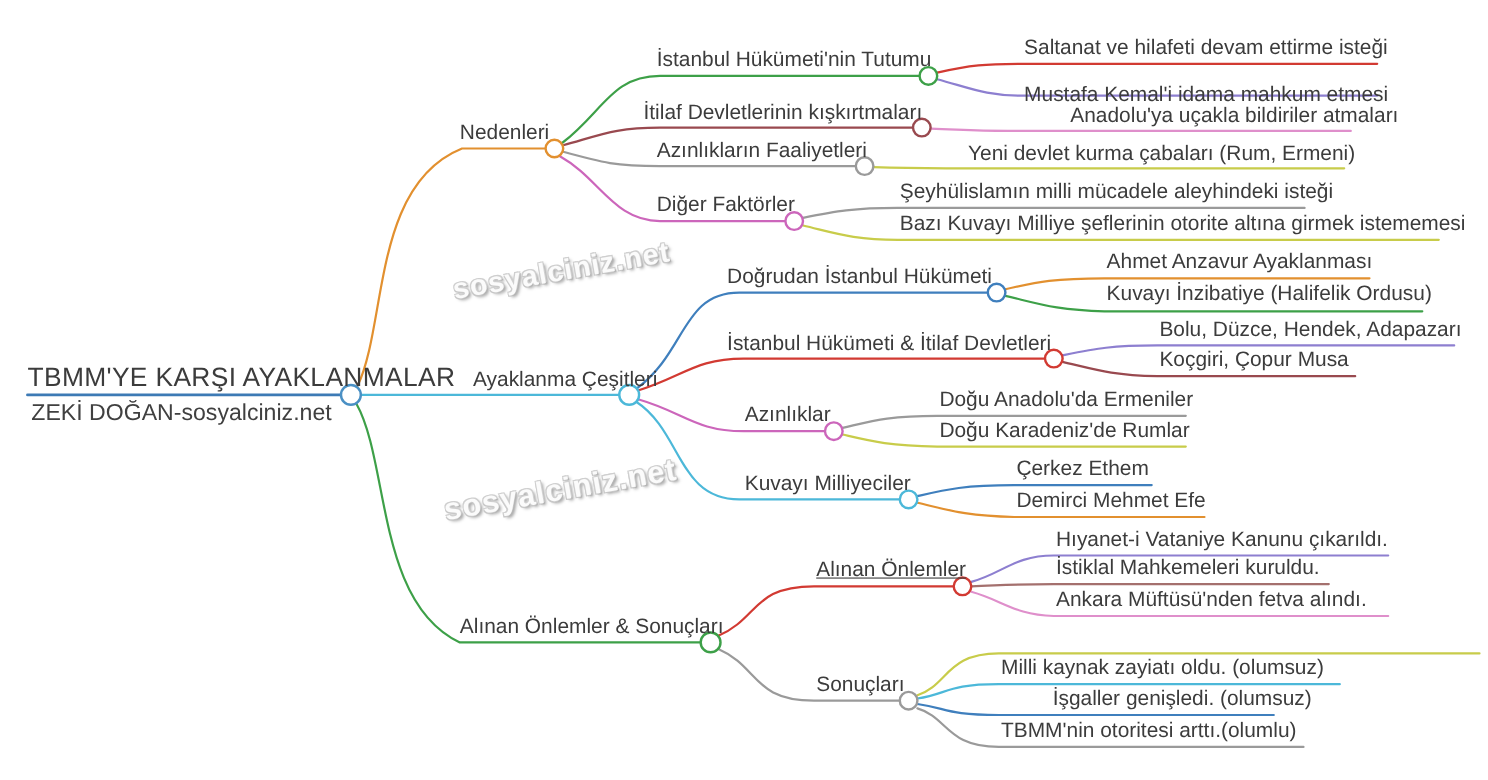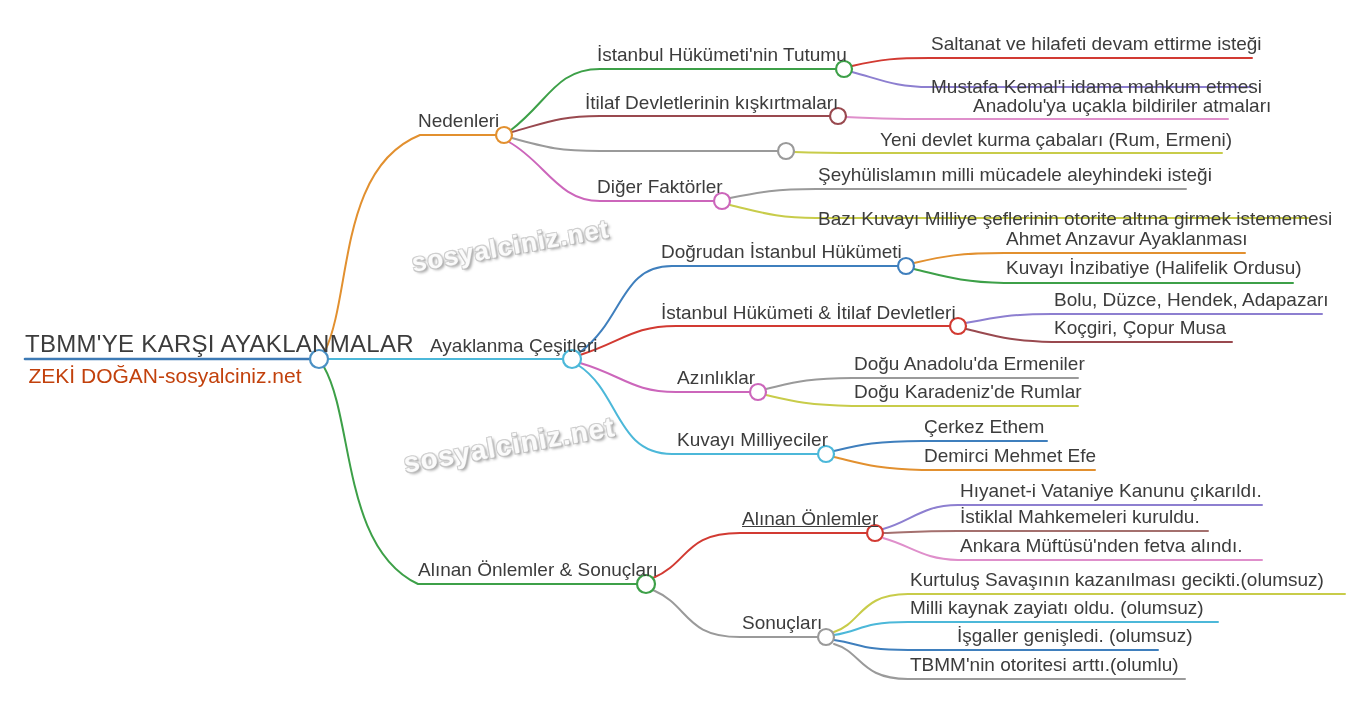--- a/index.html
+++ b/index.html
@@ -75,32 +75,33 @@
     <circle class="dot" cx="826" cy="454" r="8" stroke="#4cb8d9"></circle>
     <circle class="dot" cx="646" cy="584" r="9" stroke="#3da048"></circle>
     <circle class="dot" cx="875" cy="533" r="8" stroke="#d23a32"></circle>
     <circle class="dot" cx="826" cy="637" r="8" stroke="#9a9a9a"></circle>
   </svg>
 
   <div class="wm" style="left:412px;top:248px;font-size:26px;">sosyalciniz.net</div>
   <div class="wm" style="left:404px;top:448px;font-size:28px;">sosyalciniz.net</div>
 
   <div class="lbl root-title" style="left:15px;top:333px;">TBMM'YE KARŞI AYAKLANMALAR</div>
-  <div class="lbl root-author" style="left: 15px; top: 365px; color: #c2410c;">ZEKİ DOĞAN-sosyalciniz.net</div>
+  <div class="lbl root-author" style="left: 15px; top: 365px; color: #404040;">ZEKİ DOĞAN-sosyalciniz.net</div>
 
   <div class="lbl" style="left:418px;top:110px;">Nedenleri</div>
   <div class="lbl" style="left:597px;top:44px;">İstanbul Hükümeti'nin Tutumu</div>
   <div class="lbl" style="left:931px;top:33px;">Saltanat ve hilafeti devam ettirme isteği</div>
   <div class="lbl" style="left:931px;top:76px;">Mustafa Kemal'i idama mahkum etmesi</div>
   <div class="lbl" style="left:585px;top:92px;">İtilaf Devletlerinin kışkırtmaları</div>
   <div class="lbl" style="left:937px;top:95px;margin-left:36px;">Anadolu'ya uçakla bildiriler atmaları</div>
+  <div class="lbl" style="left:597px;top:127px;">Azınlıkların Faaliyetleri</div>
   <div class="lbl" style="left:880px;top:129px;text-align:center;">Yeni devlet kurma çabaları (Rum, Ermeni)</div>
   <div class="lbl" style="left:597px;top:176px;">Diğer Faktörler</div>
   <div class="lbl" style="left:818px;top:164px;">Şeyhülislamın milli mücadele aleyhindeki isteği</div>
-  <div class="lbl" style="left:818px;top:193px;margin-top:15px;">Bazı Kuvayı Milliye şeflerinin otorite altına girmek istememesi</div>
+  <div class="lbl" style="left:818px;top:193px;">Bazı Kuvayı Milliye şeflerinin otorite altına girmek istememesi</div>
 
   <div class="lbl" style="left:430px;top:335px;">Ayaklanma Çeşitleri</div>
   <div class="lbl" style="left:661px;top:241px;">Doğrudan İstanbul Hükümeti</div>
   <div class="lbl" style="left:1006px;top:228px;">Ahmet Anzavur Ayaklanması</div>
   <div class="lbl" style="left:1006px;top:257px;">Kuvayı İnzibatiye (Halifelik Ordusu)</div>
   <div class="lbl" style="left:661px;top:302px;">İstanbul Hükümeti &amp; İtilaf Devletleri</div>
   <div class="lbl" style="left:1054px;top:289px;">Bolu, Düzce, Hendek, Adapazarı</div>
   <div class="lbl" style="left:1054px;top:317px;">Koçgiri, Çopur Musa</div>
   <div class="lbl" style="left:677px;top:367px;">Azınlıklar</div>
   <div class="lbl" style="left:854px;top:353px;">Doğu Anadolu'da Ermeniler</div>
@@ -108,18 +109,17 @@
   <div class="lbl" style="left:677px;top:429px;">Kuvayı Milliyeciler</div>
   <div class="lbl" style="left:924px;top:416px;">Çerkez Ethem</div>
   <div class="lbl" style="left:924px;top:445px;">Demirci Mehmet Efe</div>
 
   <div class="lbl" style="left:418px;top:559px;">Alınan Önlemler &amp; Sonuçları</div>
   <div class="lbl" style="left:742px;top:508px;text-decoration:underline;">Alınan Önlemler</div>
   <div class="lbl" style="left:960px;top:480px;">Hıyanet-i Vataniye Kanunu çıkarıldı.</div>
   <div class="lbl" style="left:960px;top:506px;">İstiklal Mahkemeleri kuruldu.</div>
   <div class="lbl" style="left:960px;top:535px;">Ankara Müftüsü'nden fetva alındı.</div>
   <div class="lbl" style="left:742px;top:612px;">Sonuçları</div>
-  <div class="lbl" style="left:910px;top:569px;">Kurtuluş Savaşının kazanılması gecikti.(olumsuz)</div>
   <div class="lbl" style="left:910px;top:597px;">Milli kaynak zayiatı oldu. (olumsuz)</div>
   <div class="lbl" style="left:910px;top:625px;margin-left:47px;">İşgaller genişledi. (olumsuz)</div>
   <div class="lbl" style="left:910px;top:654px;">TBMM'nin otoritesi arttı.(olumlu)</div>
 
 </div>
 
 </body></html>

